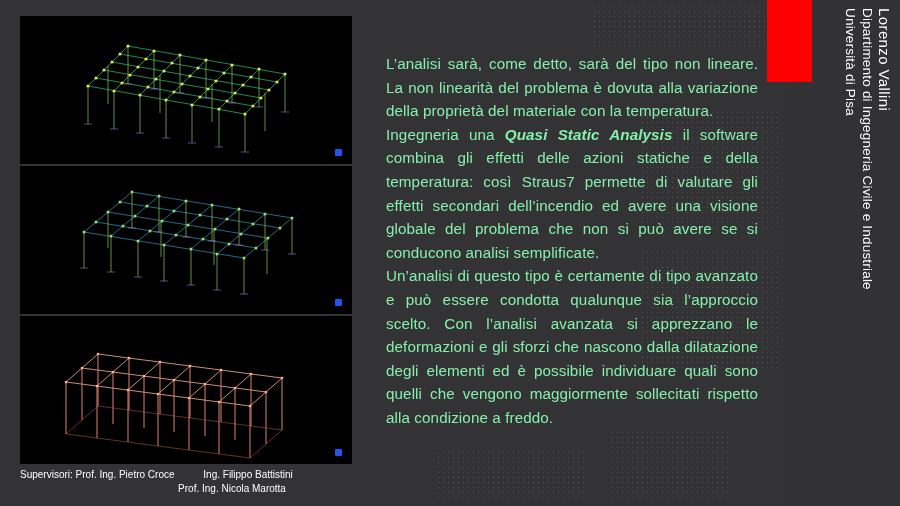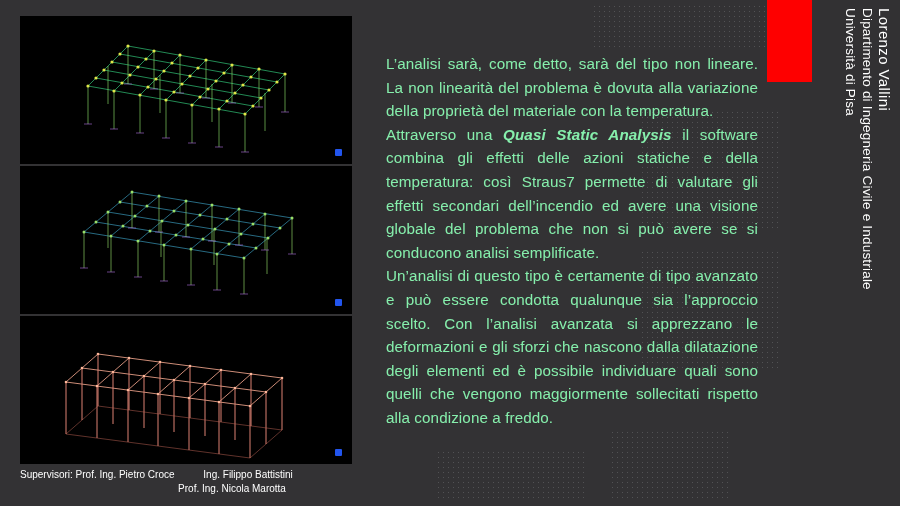--- a/index.html
+++ b/index.html
@@ -429,16 +429,16 @@
     <span>Supervisori:</span>
     <span class="sup-name">Prof. Ing. Pietro Croce</span>
     <span class="sup-extra">Ing. Filippo Battistini</span>
   </span>
   <span class="line2">Prof. Ing. Nicola Marotta</span>
 </div>
 
 <div id="body-text">
   <p>L’analisi sarà, come detto, sarà del tipo non lineare. La non linearità del problema è dovuta alla variazione della proprietà del materiale con la temperatura.</p>
   <p>
-    <span>Attraverso una </span><em class="qsa">Quasi Static Analysis</em><span> il software combina gli effetti delle azioni statiche e della temperatura: così Straus7 permette di valutare gli effetti secondari dell’incendio ed avere una visione globale del problema che non si può avere se si conducono analisi semplificate.</span>
+    <span>Ingegneria una </span><em class="qsa">Quasi Static Analysis</em><span> il software combina gli effetti delle azioni statiche e della temperatura: così Straus7 permette di valutare gli effetti secondari dell’incendio ed avere una visione globale del problema che non si può avere se si conducono analisi semplificate.</span>
   </p>
   <p>Un’analisi di questo tipo è certamente di tipo avanzato e può essere condotta qualunque sia l’approccio scelto. Con l’analisi avanzata si apprezzano le deformazioni e gli sforzi che nascono dalla dilatazione degli elementi ed è possibile individuare quali sono quelli che vengono maggiormente sollecitati rispetto alla condizione a freddo.</p>
 </div>
 
 </body></html>

